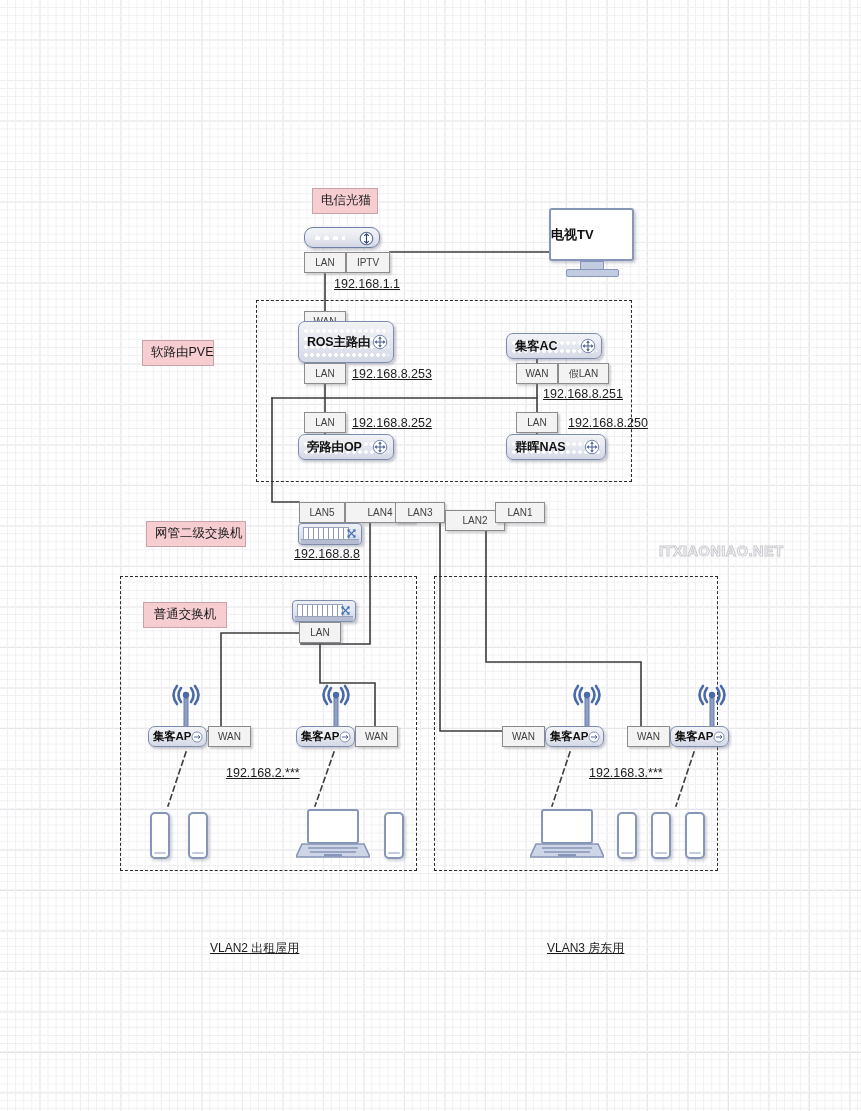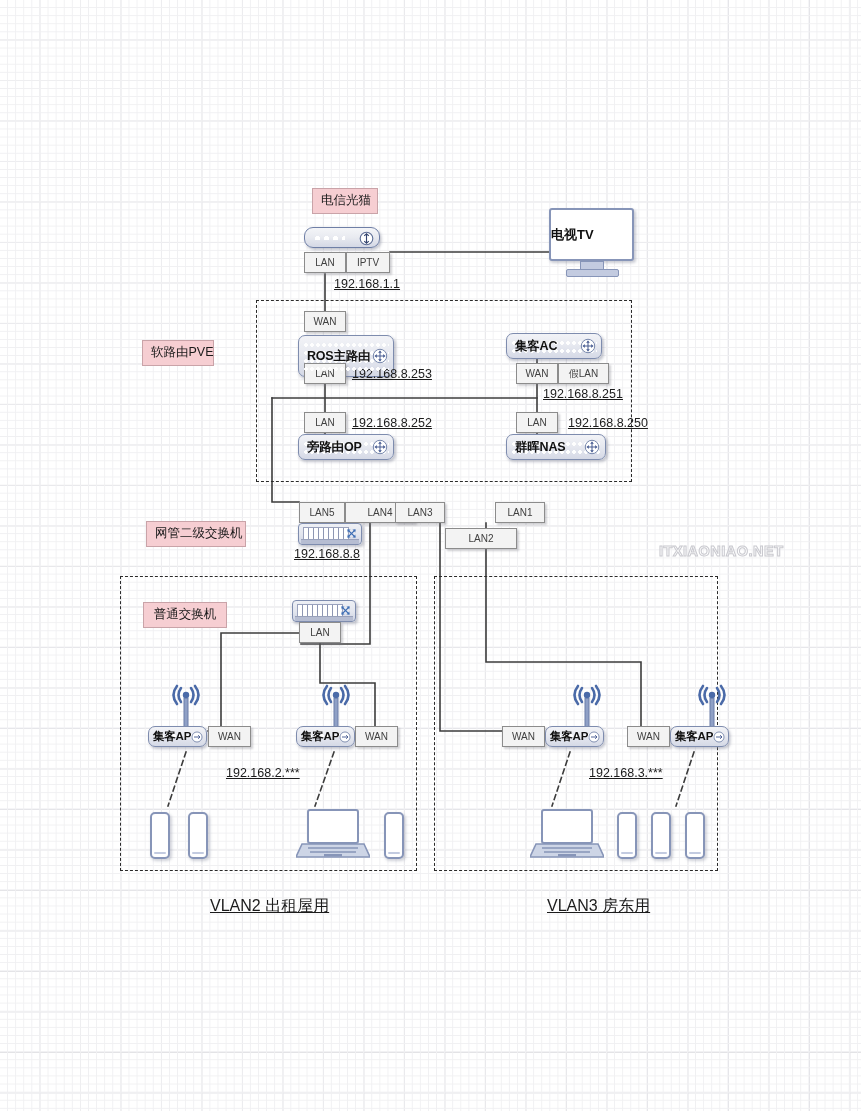--- a/index.html
+++ b/index.html
@@ -56,21 +56,21 @@
 
   
   .txt {
     position: absolute;
     font-size: 12.5px;
     color: #1c1c1c;
     white-space: nowrap;
     line-height: 1;
     text-decoration: underline;
   }
-  .cap { font-size: 16px; }
+  .cap { font-size: 12px; margin-top: 44px; }
 
   
   .group {
     position: absolute;
     border: 1.6px dashed #2a2a2a;
     box-sizing: border-box;
     background: transparent;
   }
 
   
@@ -270,21 +270,21 @@
   <div class="port" style="left:346px; top:252px; width:44px;">IPTV</div>
   <div class="txt" style="left:334px; top:278px;">192.168.1.1</div>
 
   <div class="tv" style="left:549px; top:208px; width:85px; height:53px;">
     <span>电视TV</span>
   </div>
   <div class="tvneck" style="left:580px; top:261px; width:22px; height:10px;"></div>
   <div class="tvbase" style="left:566px; top:269px; width:51px; height:6px;"></div>
 
   <div class="port" style="left:304px; top:311px; width:42px;">WAN</div>
-  <div class="dev" style="left:298px; top:335px; width:96px; height:42px;">
+  <div class="dev" style="left:298px; top:321px; width:96px; height:42px;">
     <div class="dots"></div>
     <span class="devlabel">ROS主路由</span>
     <svg class="rglyph" viewBox="0 0 20 20" xmlns="http://www.w3.org/2000/svg">
       <circle cx="10" cy="10" r="8.4" fill="#ffffff" stroke="#6f7fa6" stroke-width="1.2"></circle>
       <path d="M10 3.5 L10 16.5 M3.5 10 L16.5 10" stroke="#4a5e93" stroke-width="1.3"></path>
       <path d="M10 3.5 L7.6 6 L12.4 6 Z M10 16.5 L7.6 14 L12.4 14 Z
                M3.5 10 L6 7.6 L6 12.4 Z M16.5 10 L14 7.6 L14 12.4 Z" fill="#4a5e93"></path>
     </svg>
   </div>
   <div class="port" style="left:304px; top:363px; width:42px;">LAN</div>
@@ -326,21 +326,21 @@
       <circle cx="10" cy="10" r="8.4" fill="#ffffff" stroke="#6f7fa6" stroke-width="1.2"></circle>
       <path d="M10 3.5 L10 16.5 M3.5 10 L16.5 10" stroke="#4a5e93" stroke-width="1.3"></path>
       <path d="M10 3.5 L7.6 6 L12.4 6 Z M10 16.5 L7.6 14 L12.4 14 Z
                M3.5 10 L6 7.6 L6 12.4 Z M16.5 10 L14 7.6 L14 12.4 Z" fill="#4a5e93"></path>
     </svg>
   </div>
 
   <div class="port" style="left:299px; top:502px; width:46px;">LAN5</div>
   <div class="port" style="left:345px; top:502px; width:70px;">LAN4</div>
   <div class="port" style="left:395px; top:502px; width:50px;">LAN3</div>
-  <div class="port" style="left:445px; top:528px; width:72px;">LAN2</div>
+  <div class="port" style="left:445px; top:510px; width:60px;">LAN2</div>
   <div class="port" style="left:495px; top:502px; width:50px;">LAN1</div>
 
   <div class="sw" style="left:298px; top:523px; width:64px; height:22px;">
     <div class="ports"></div>
     <div class="base"></div>
     <svg style="position:absolute; right:3px; top:3px;" width="13" height="13" viewBox="0 0 20 20" xmlns="http://www.w3.org/2000/svg">
       <path d="M4 4 L16 16 M16 4 L4 16" stroke="#3f6fb5" stroke-width="2"></path>
       <path d="M4 4 L4 8.5 L8.5 4 Z M16 16 L16 11.5 L11.5 16 Z
                M16 4 L11.5 4 L16 8.5 Z M4 16 L8.5 16 L4 11.5 Z" fill="#3f6fb5"></path>
     </svg>

